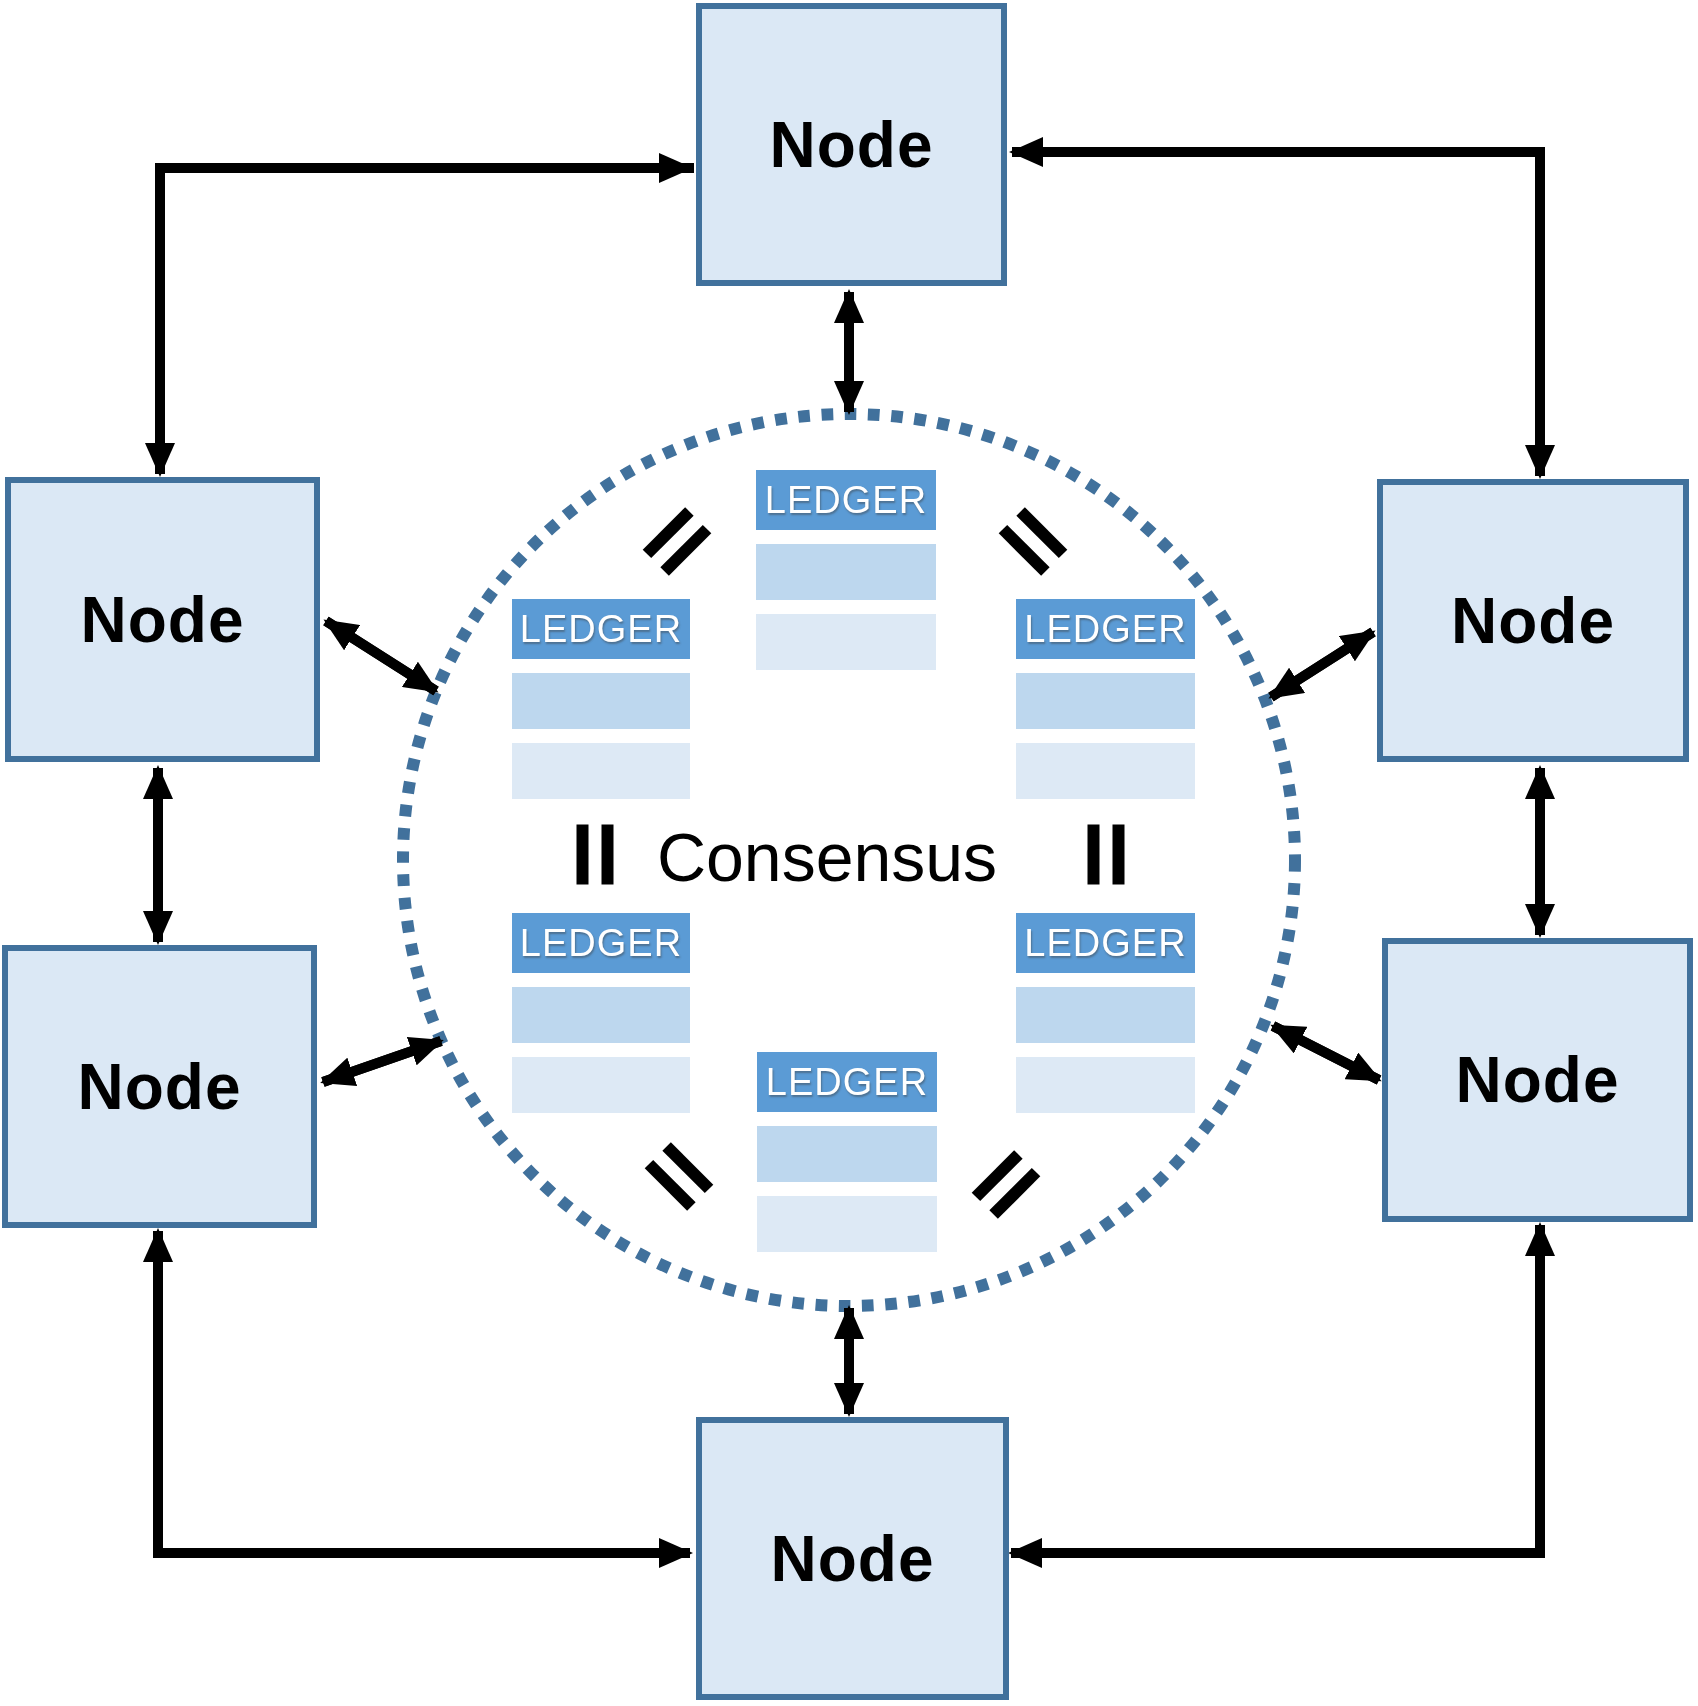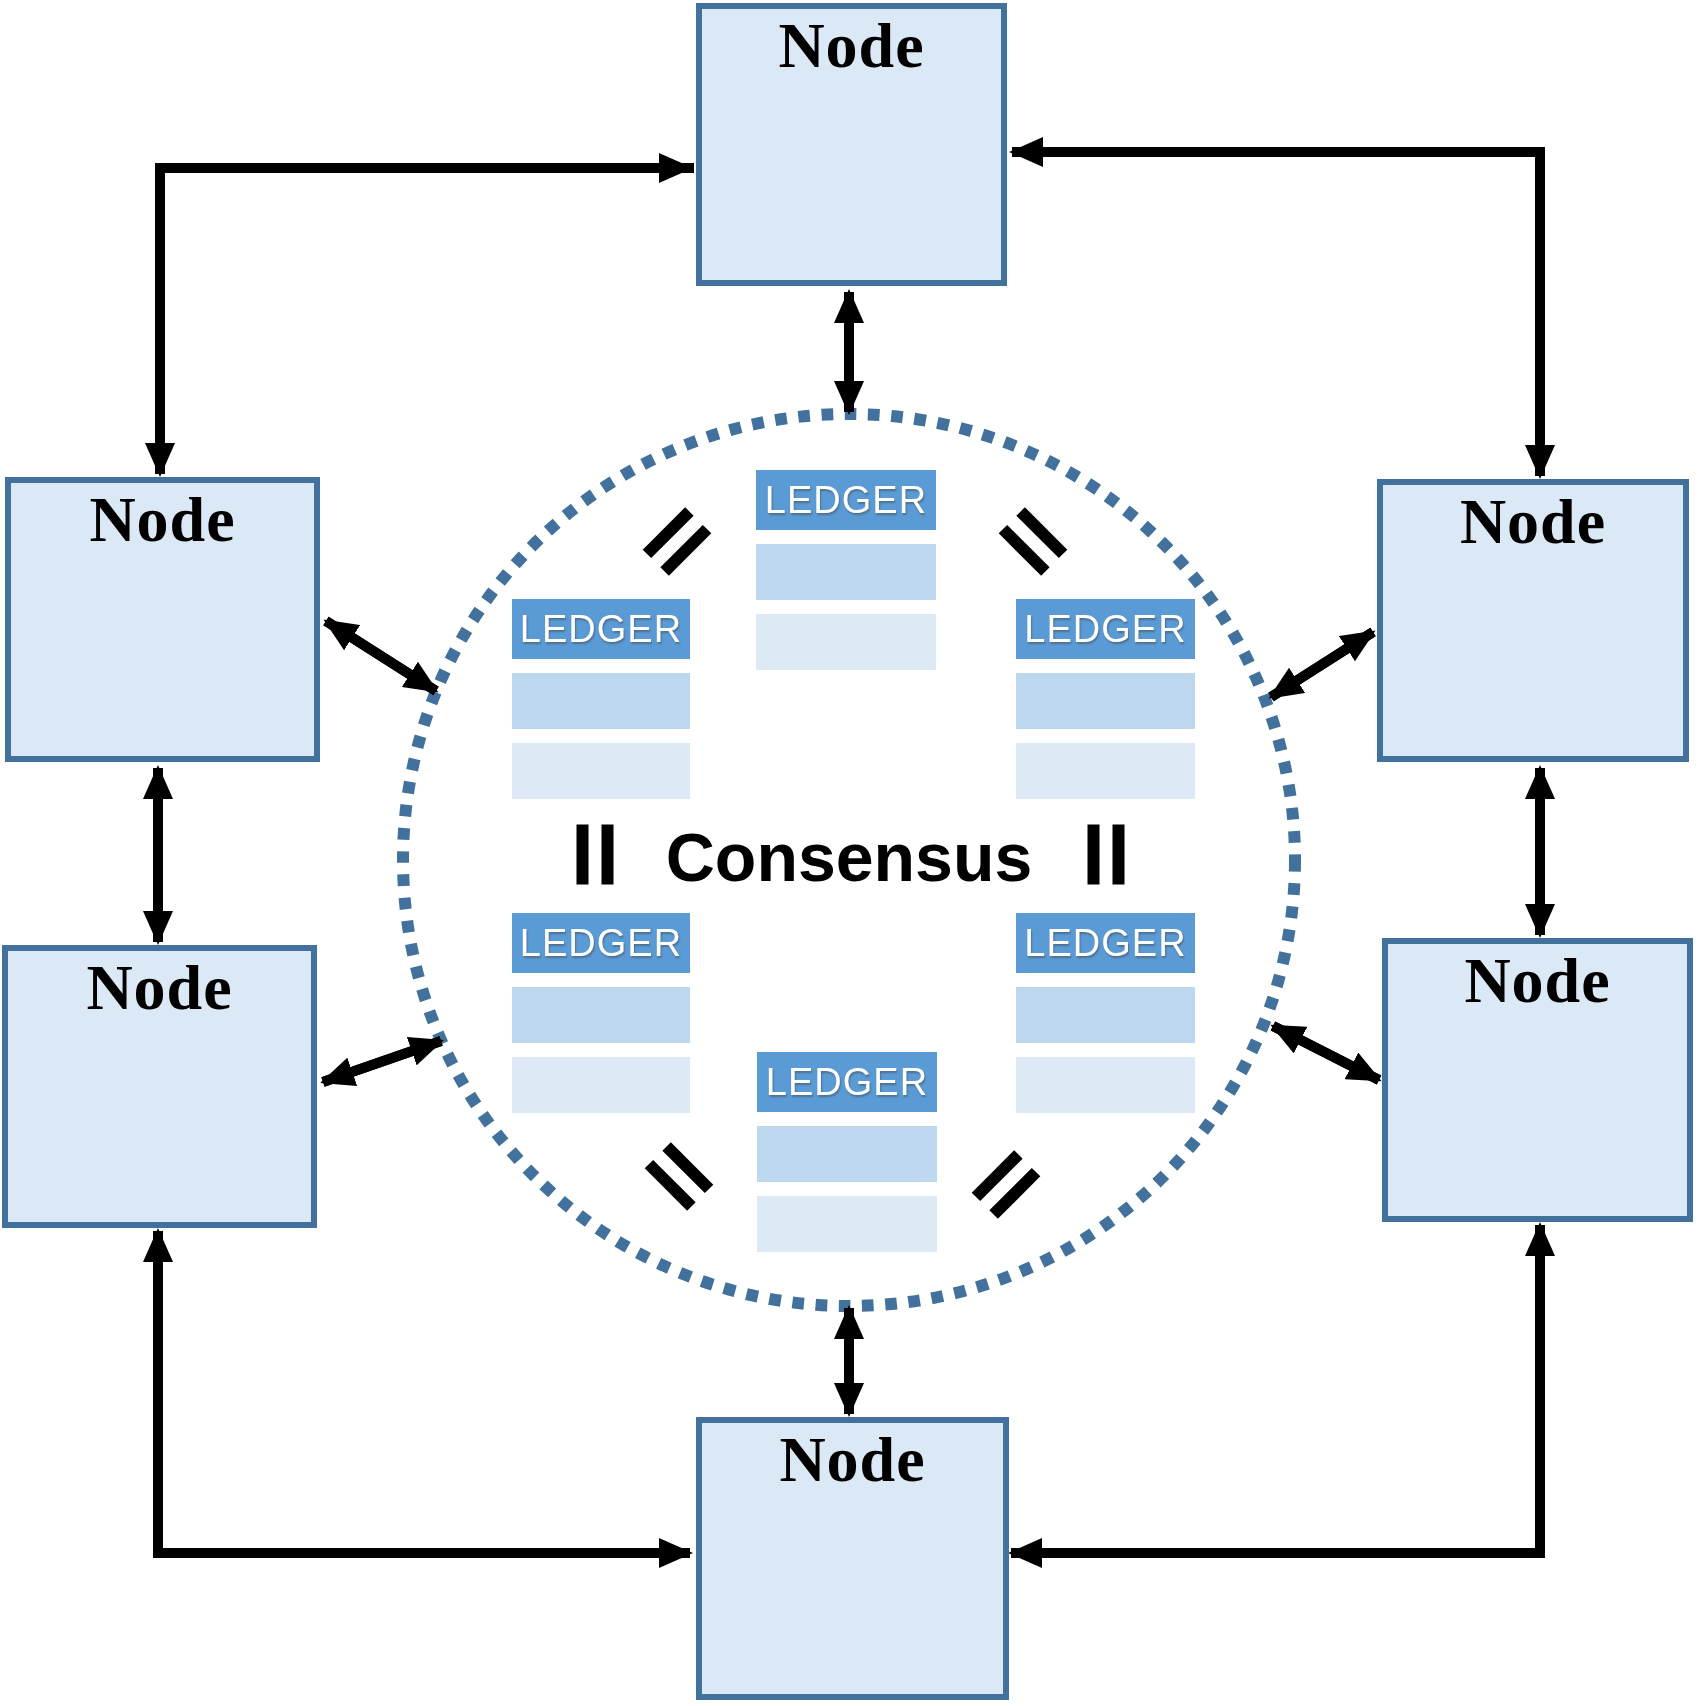--- a/index.html
+++ b/index.html
@@ -4,42 +4,41 @@
 <style>
   html,body{margin:0;padding:0;}
   body{
     width:1698px;height:1706px;position:relative;background:#ffffff;
     font-family:"Liberation Sans",sans-serif;overflow:hidden;
   }
   .node-box{
     position:absolute;box-sizing:border-box;
     background:var(--node-fill,#dbe8f5);
     border:6px solid var(--node-border,#41719c);
-    display:flex;align-items:flex-start;justify-content:center;
+    display:flex;align-items:center;justify-content:center;
     z-index:3;
-    font-family:Liberation Serif, serif;
   }
   .node-label{
     font-size:64px;font-weight:bold;color:var(--node-text,#000);
     letter-spacing:1px;
   }
   .ledger{position:absolute;z-index:2;}
   .ledger-header{
     height:60px;background:var(--ledger-header,#5b9bd5);
     color:var(--ledger-text,#fff);
     display:flex;align-items:center;justify-content:center;
     font-size:38px;letter-spacing:1px;
     text-shadow:1px 2px 2px rgba(60,60,60,0.45);
   }
   .ledger-row{height:56px;margin-top:14px;}
   .row-mid{background:var(--ledger-row-mid,#bdd7ee);}
   .row-light{background:var(--ledger-row-light,#dde9f5);}
   .consensus{
-    position:absolute;left:406px;top:818px;width:886px;
-    text-align:center;font-size:68px;font-weight:bold;
+    position:absolute;left:384px;top:818px;width:886px;
+    text-align:center;font-size:68px;font-weight:normal;
     color:var(--node-text,#000);z-index:2;
   }
   .eq{position:absolute;z-index:2;}
   .eq .bar{width:60px;height:12px;background:var(--arrow,#000);}
   .eq .bar + .bar{margin-top:13px;}
   .eq-tl{left:647px;top:523px;transform:rotate(-45deg);}
   .eq-tr{left:1003px;top:523px;transform:rotate(45deg);}
   .eq-ml{left:565px;top:836px;transform:rotate(90deg);}
   .eq-mr{left:1076px;top:836px;transform:rotate(90deg);}
   .eq-bl{left:649px;top:1158px;transform:rotate(45deg);}

